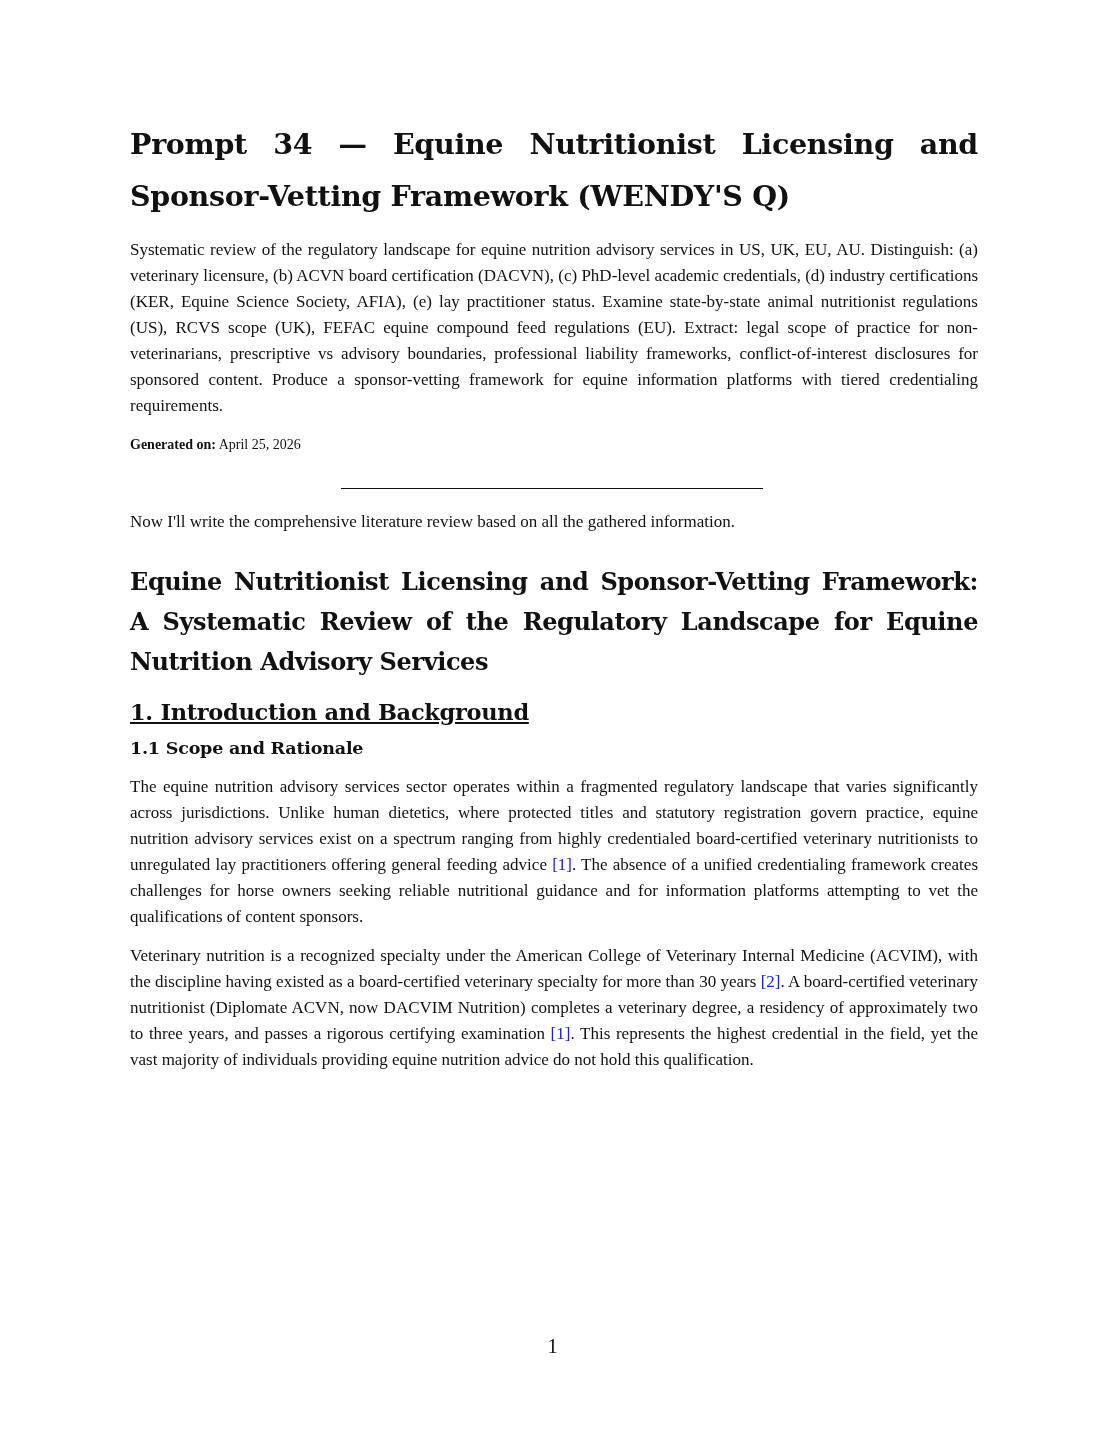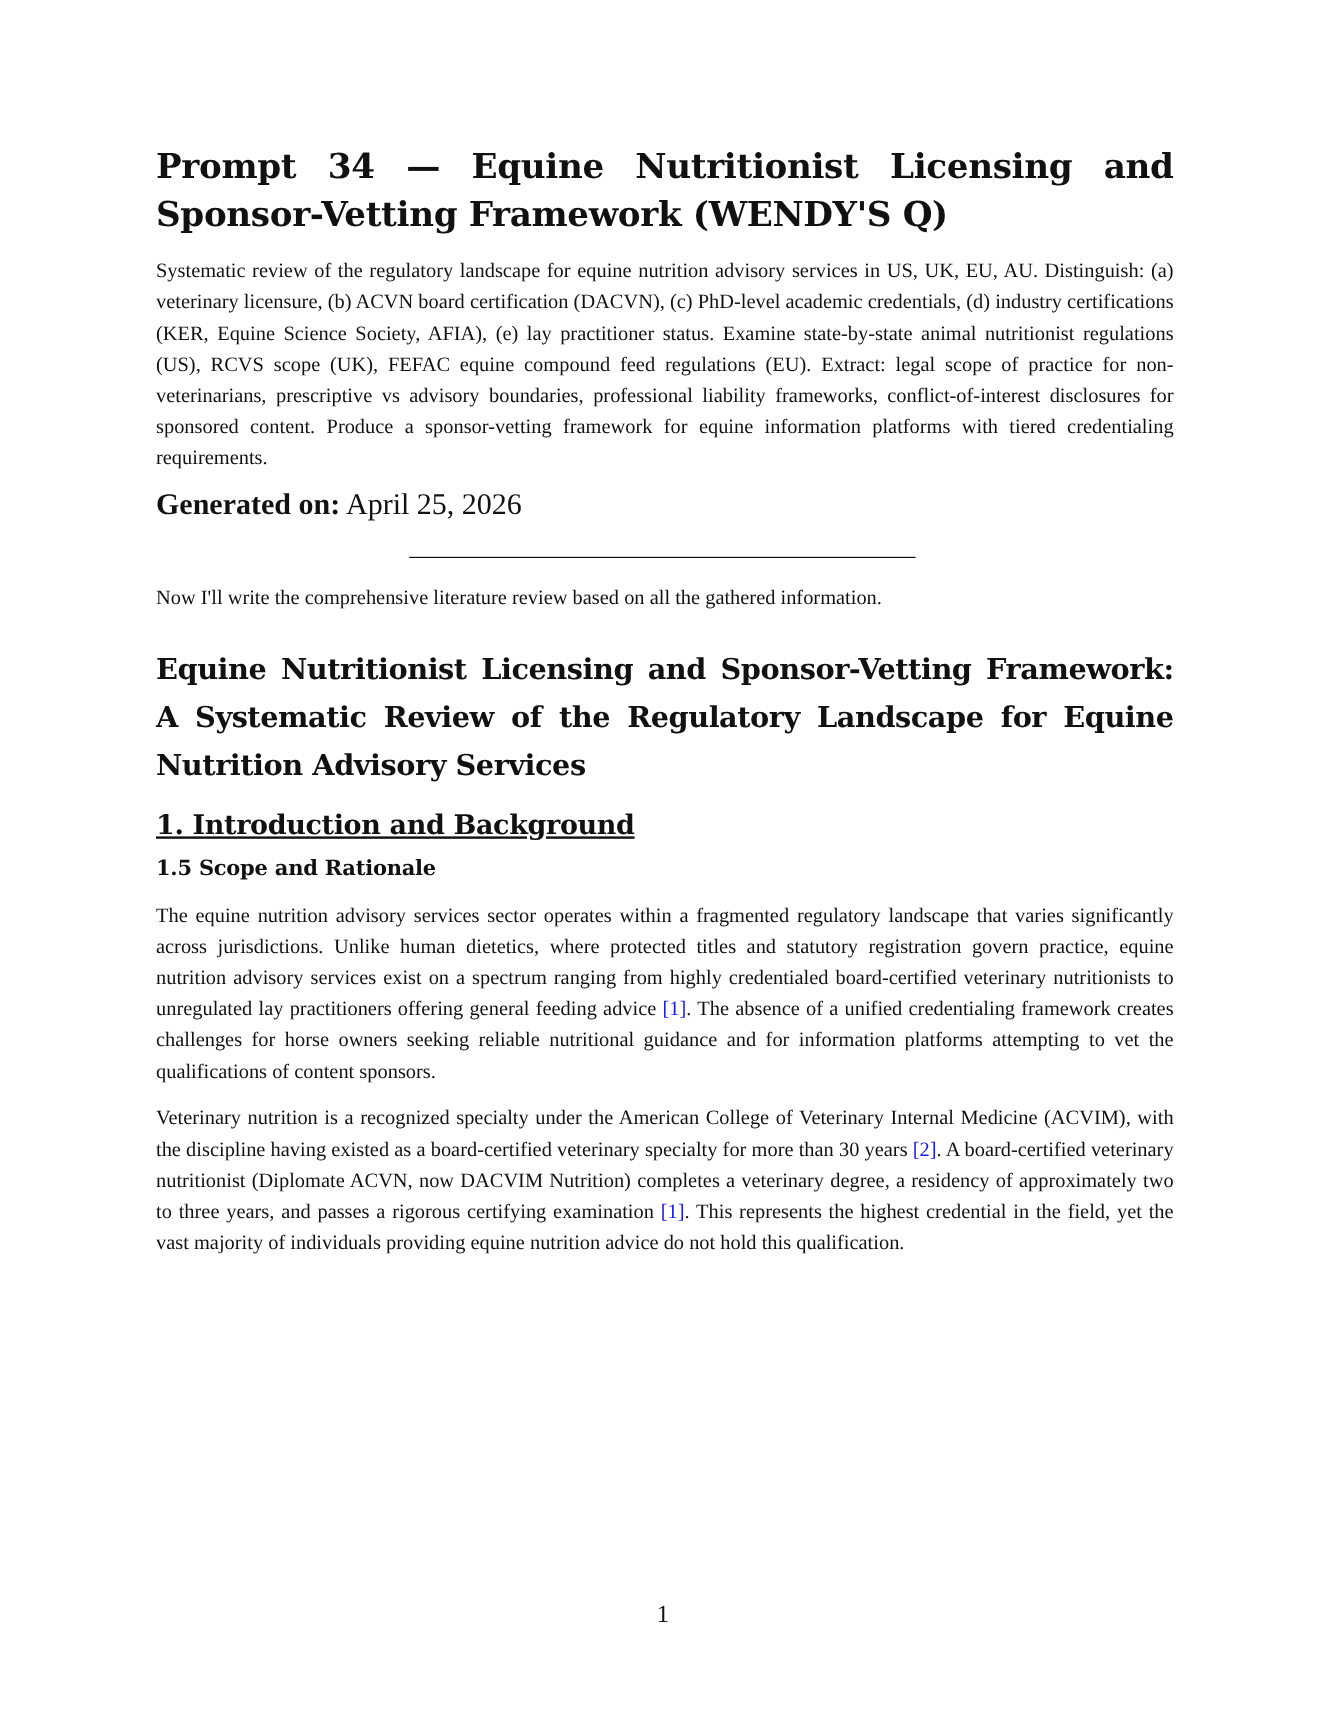--- a/index.html
+++ b/index.html
@@ -18,36 +18,36 @@
   .page {
     position: absolute;
     left: 130px;
     top: 118px;
     width: 848px;
   }
   .title {
     font-family: "DejaVu Serif", "Liberation Serif", serif;
     font-weight: bold;
     font-size: 28.5px;
-    line-height: 40px;
+    line-height: 52px;
     margin: 0 0 15px 0;
     text-align: justify;
     letter-spacing: -0.3px;
   }
   .body-text {
     font-family: "Liberation Serif", "DejaVu Serif", serif;
     font-size: 17px;
     line-height: 26px;
     text-align: justify;
     hyphens: auto;
     margin: 0 0 13px 0;
   }
   .generated {
     font-family: "Liberation Serif", "DejaVu Serif", serif;
-    font-size: 25px;
+    font-size: 14px;
     line-height: 26px;
     margin: 0;
   }
   .generated .label {
     font-weight: bold;
   }
   .rule {
     width: 422px;
     height: 0;
     border-top: 1.2px solid #111;
@@ -109,21 +109,21 @@
   </p>
 
   <div class="rule"></div>
 
   <p class="body-text">Now I'll write the comprehensive literature review based on all the gathered information.</p>
 
   <h2 class="h1">Equine Nutritionist Licensing and Sponsor-Vetting Framework: A Systematic Review of the Regulatory Landscape for Equine Nutrition Advisory Services</h2>
 
   <h3 class="h2">1. Introduction and Background</h3>
 
-  <h4 class="h3">1.5 Scope and Rationale</h4>
+  <h4 class="h3">1.1 Scope and Rationale</h4>
 
   <p class="body-text" lang="en">
     <span>The equine nutrition advisory services sector operates within a fragmented regulatory landscape that varies significantly across jurisdictions. Unlike human dietetics, where protected titles and statutory registration govern practice, equine nutrition advisory services exist on a spectrum ranging from highly credentialed board-certified veterinary nutritionists to unregulated lay practitioners offering general feeding advice </span><a class="cite">[1]</a><span>. The absence of a unified credentialing framework creates challenges for horse owners seeking reliable nutritional guidance and for information platforms attempting to vet the qualifications of content sponsors.</span>
   </p>
 
   <p class="body-text" lang="en">
     <span>Veterinary nutrition is a recognized specialty under the American College of Veterinary Internal Medicine (ACVIM), with the discipline having existed as a board-certified veterinary specialty for more than 30 years </span><a class="cite">[2]</a><span>. A board-certified veterinary nutritionist (Diplomate ACVN, now DACVIM Nutrition) completes a veterinary degree, a residency of approximately two to three years, and passes a rigorous certifying examination </span><a class="cite">[1]</a><span>.  This represents the highest credential in the field, yet the vast majority of individuals providing equine nutrition advice do not hold this qualification.</span>
   </p>
 </div>
 

